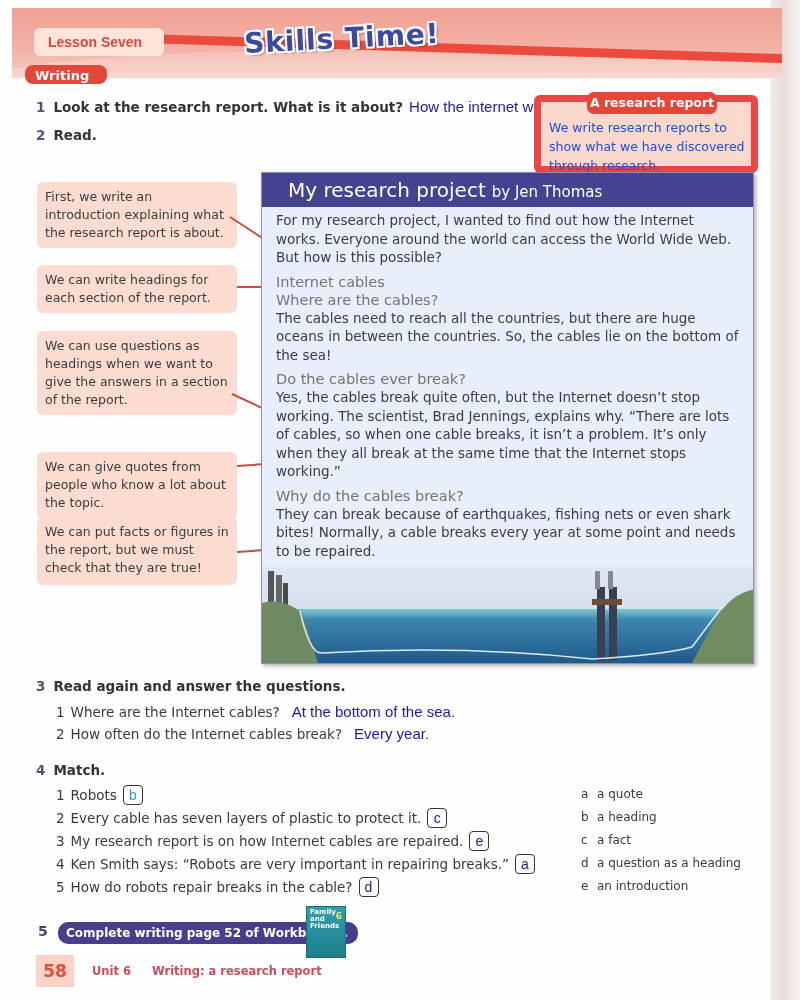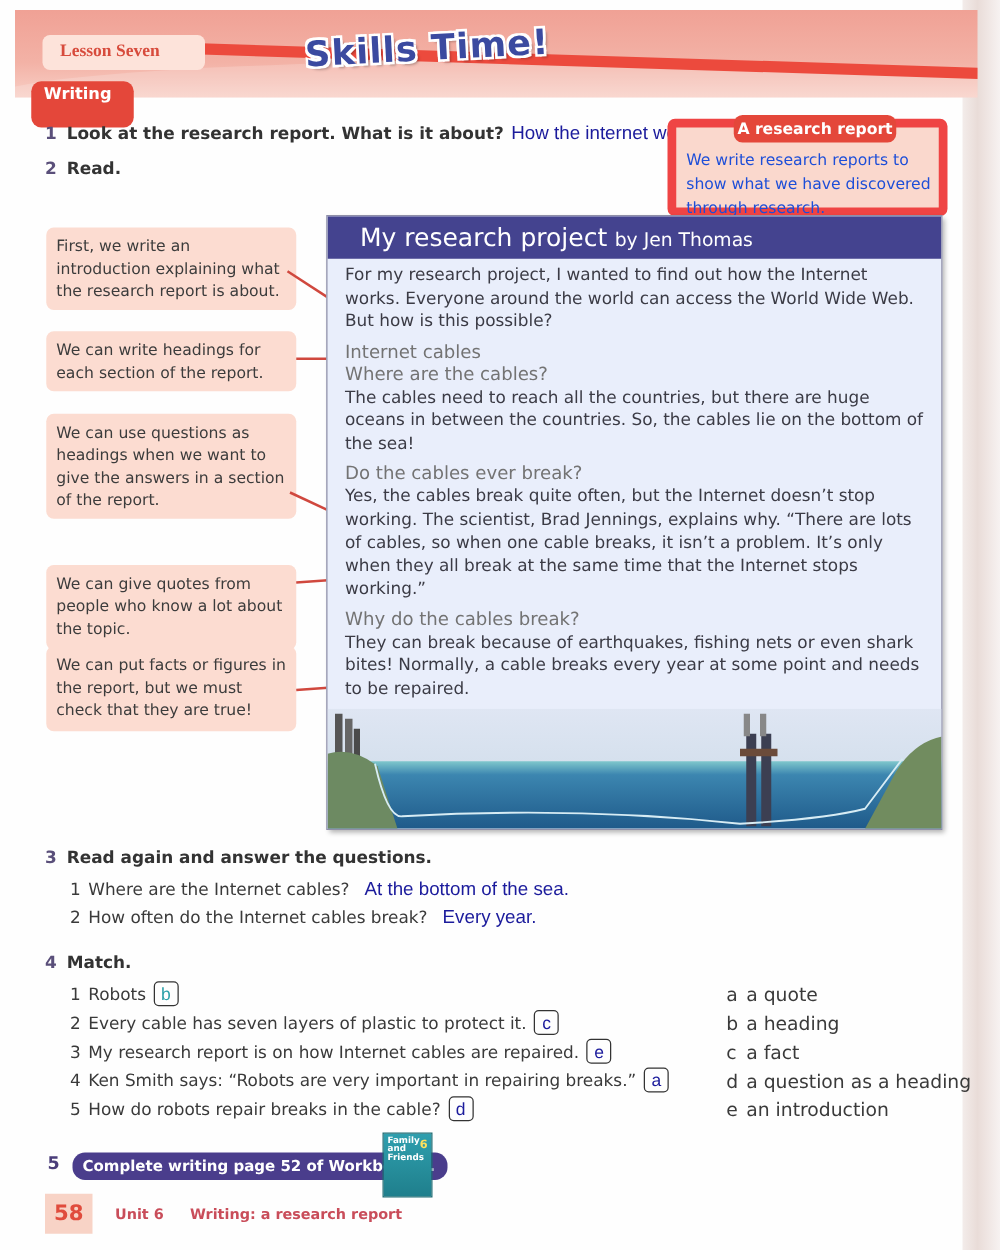--- a/index.html
+++ b/index.html
@@ -12,27 +12,27 @@
 
   
   .banner { position: absolute; left: 12px; top: 8px; width: 770px; height: 70px;
             background: linear-gradient(180deg, #f0a195 0%, #f3b2a6 60%, #f8cfc6 100%); overflow: hidden; }
   .banner-stripe { position: absolute; left: 130px; top: 26px; width: 700px; height: 9px;
                    background: #ec4a3d; transform: rotate(1.8deg); transform-origin: left center; }
   .banner-wave { position: absolute; left: -20px; top: 40px; width: 900px; height: 60px;
                  background: rgba(255,255,255,0.18); border-radius: 50% 50% 0 0; }
   .lesson-tag { position: absolute; left: 22px; top: 20px; width: 130px; height: 28px;
                 background: #fde3da; border-radius: 6px; color: #d74b3c;
-                font-family: Liberation Serif, serif; font-weight: bold; font-size: 14px;
+                font-family: Liberation Sans, sans-serif; font-weight: bold; font-size: 14px;
                 line-height: 28px; padding-left: 14px; }
   .skills-title { position: absolute; left: 232px; top: 14px; font-family: "DejaVu Sans", sans-serif;
                   font-weight: bold; font-size: 28px; color: #3b4aa0; letter-spacing: 1px;
                   transform: rotate(-3deg);
                   text-shadow: -2px -2px 0 #fff, 2px -2px 0 #fff, -2px 2px 0 #fff, 2px 2px 0 #fff, 3px 3px 2px rgba(0,0,0,0.25); }
-  .writing-tag { position: absolute; left: 25px; top: 65px; width: 82px; height: 37px;
+  .writing-tag { position: absolute; left: 25px; top: 65px; width: 82px; height: 19px;
                  background: #e4473a; color: #fff; border-radius: 8px; font-weight: bold;
                  font-size: 13px; line-height: 22px; padding-left: 10px; }
 
   .num { font-weight: bold; color: #5a4f7a; margin-right: 8px; }
   .instr { position: absolute; font-size: 13.5px; font-weight: bold; color: #333; }
   .answer { color: #1b1b9c; font-family: "Liberation Sans", sans-serif; font-weight: normal; font-size: 15px; margin-left: 6px; }
 
   
   .info-box { position: absolute; left: 534px; top: 95px; width: 224px; height: 78px;
               background: #fad8cd; border: 7px solid #ef4444; border-radius: 6px; }
@@ -59,21 +59,21 @@
   .report-body h3 { font-size: 14.5px; font-weight: normal; color: #737373; line-height: 18px; }
   .report-image { position: absolute; left: 0; bottom: 0; width: 493px; height: 96px; }
 
   
   .q-line { position: absolute; font-size: 13.5px; color: #3a3a3a; }
   .q-line .idx { margin-right: 6px; }
   .match-box { display: inline-block; min-width: 20px; height: 20px; border: 1px solid #333;
                border-radius: 4px; text-align: center; line-height: 18px; margin-left: 6px;
                font-family: "Liberation Sans", sans-serif; font-size: 14px; color: #1b1b9c; }
   .match-box.teal { color: #2ba0a8; border-color: #333; }
-  .option { position: absolute; left: 581px; font-size: 15px; color: #3a3a3a; }
+  .option { position: absolute; left: 581px; font-size: 12px; color: #3a3a3a; }
   .option .letter { display: inline-block; width: 16px; }
 
   
   .wb-strip { position: absolute; left: 58px; top: 922px; width: 300px; height: 22px;
               background: #4a3d8c; border-radius: 10px; color: #fff; font-size: 12px; font-weight: bold;
               line-height: 22px; padding-left: 8px; }
   .wb-num { position: absolute; left: 38px; top: 923px; font-size: 14px; font-weight: bold; color: #4a3d7a; }
   .wb-cover { position: absolute; left: 306px; top: 906px; width: 40px; height: 52px;
               background: linear-gradient(180deg, #2f9fae 0%, #1f7f8c 100%); border: 1px solid #1d6c75; }
   .wb-cover-text { position: absolute; left: 3px; top: 2px; font-size: 7px; font-weight: bold; color: #fff; line-height: 7px; }

